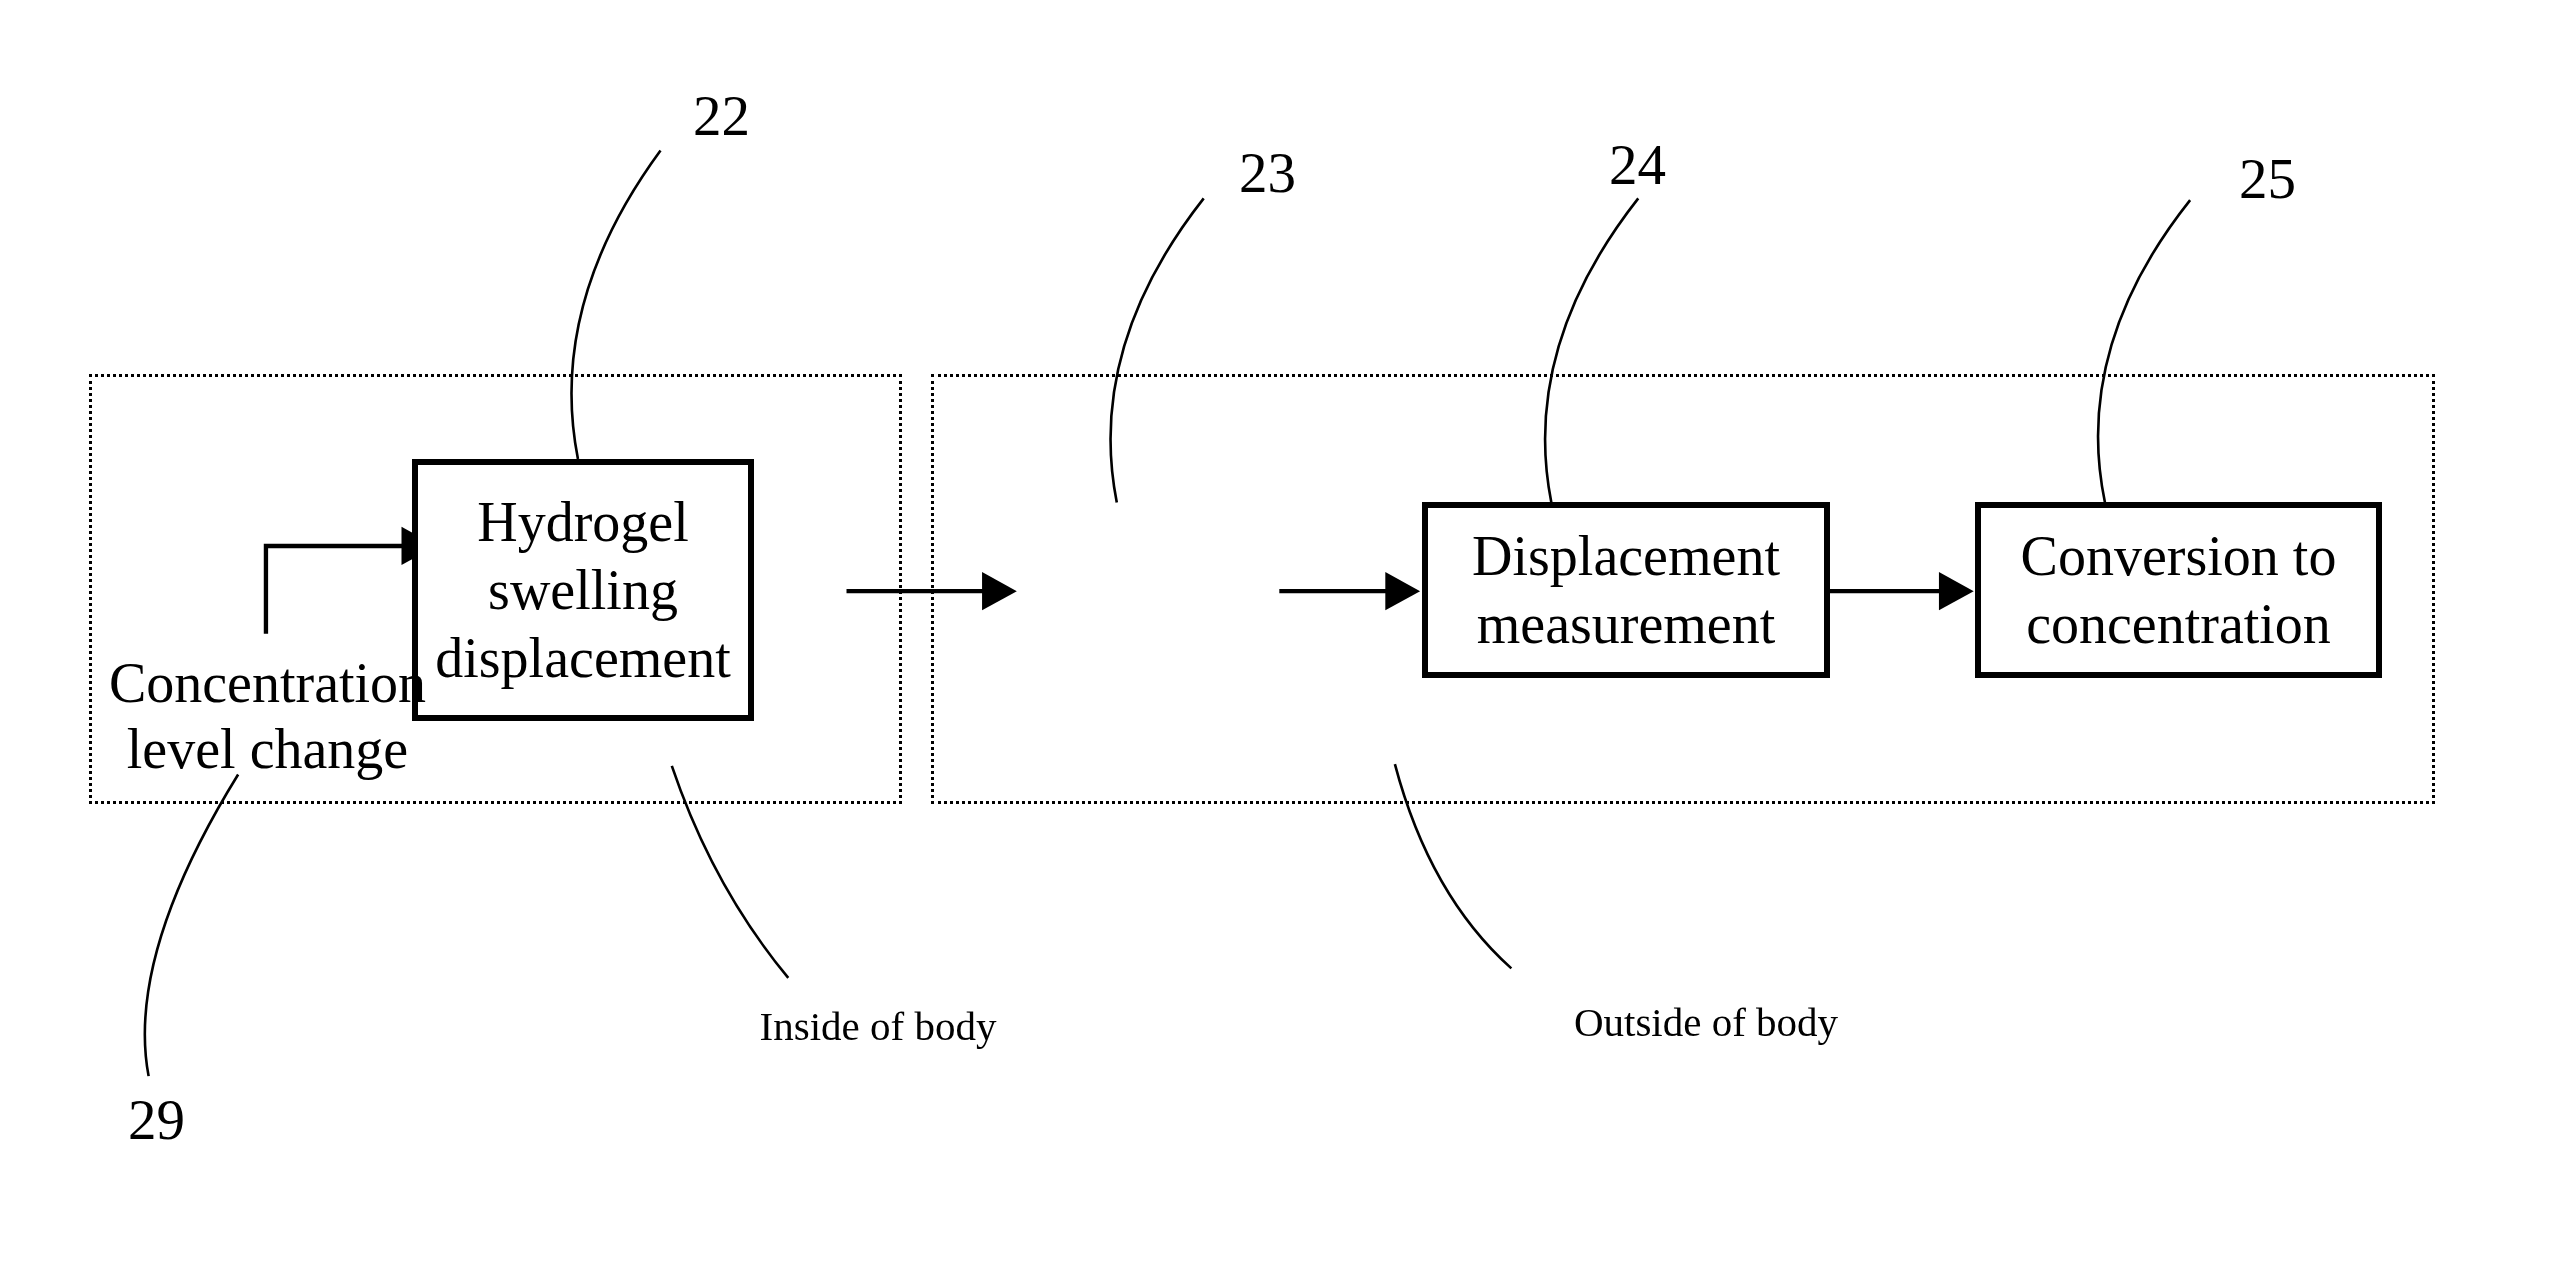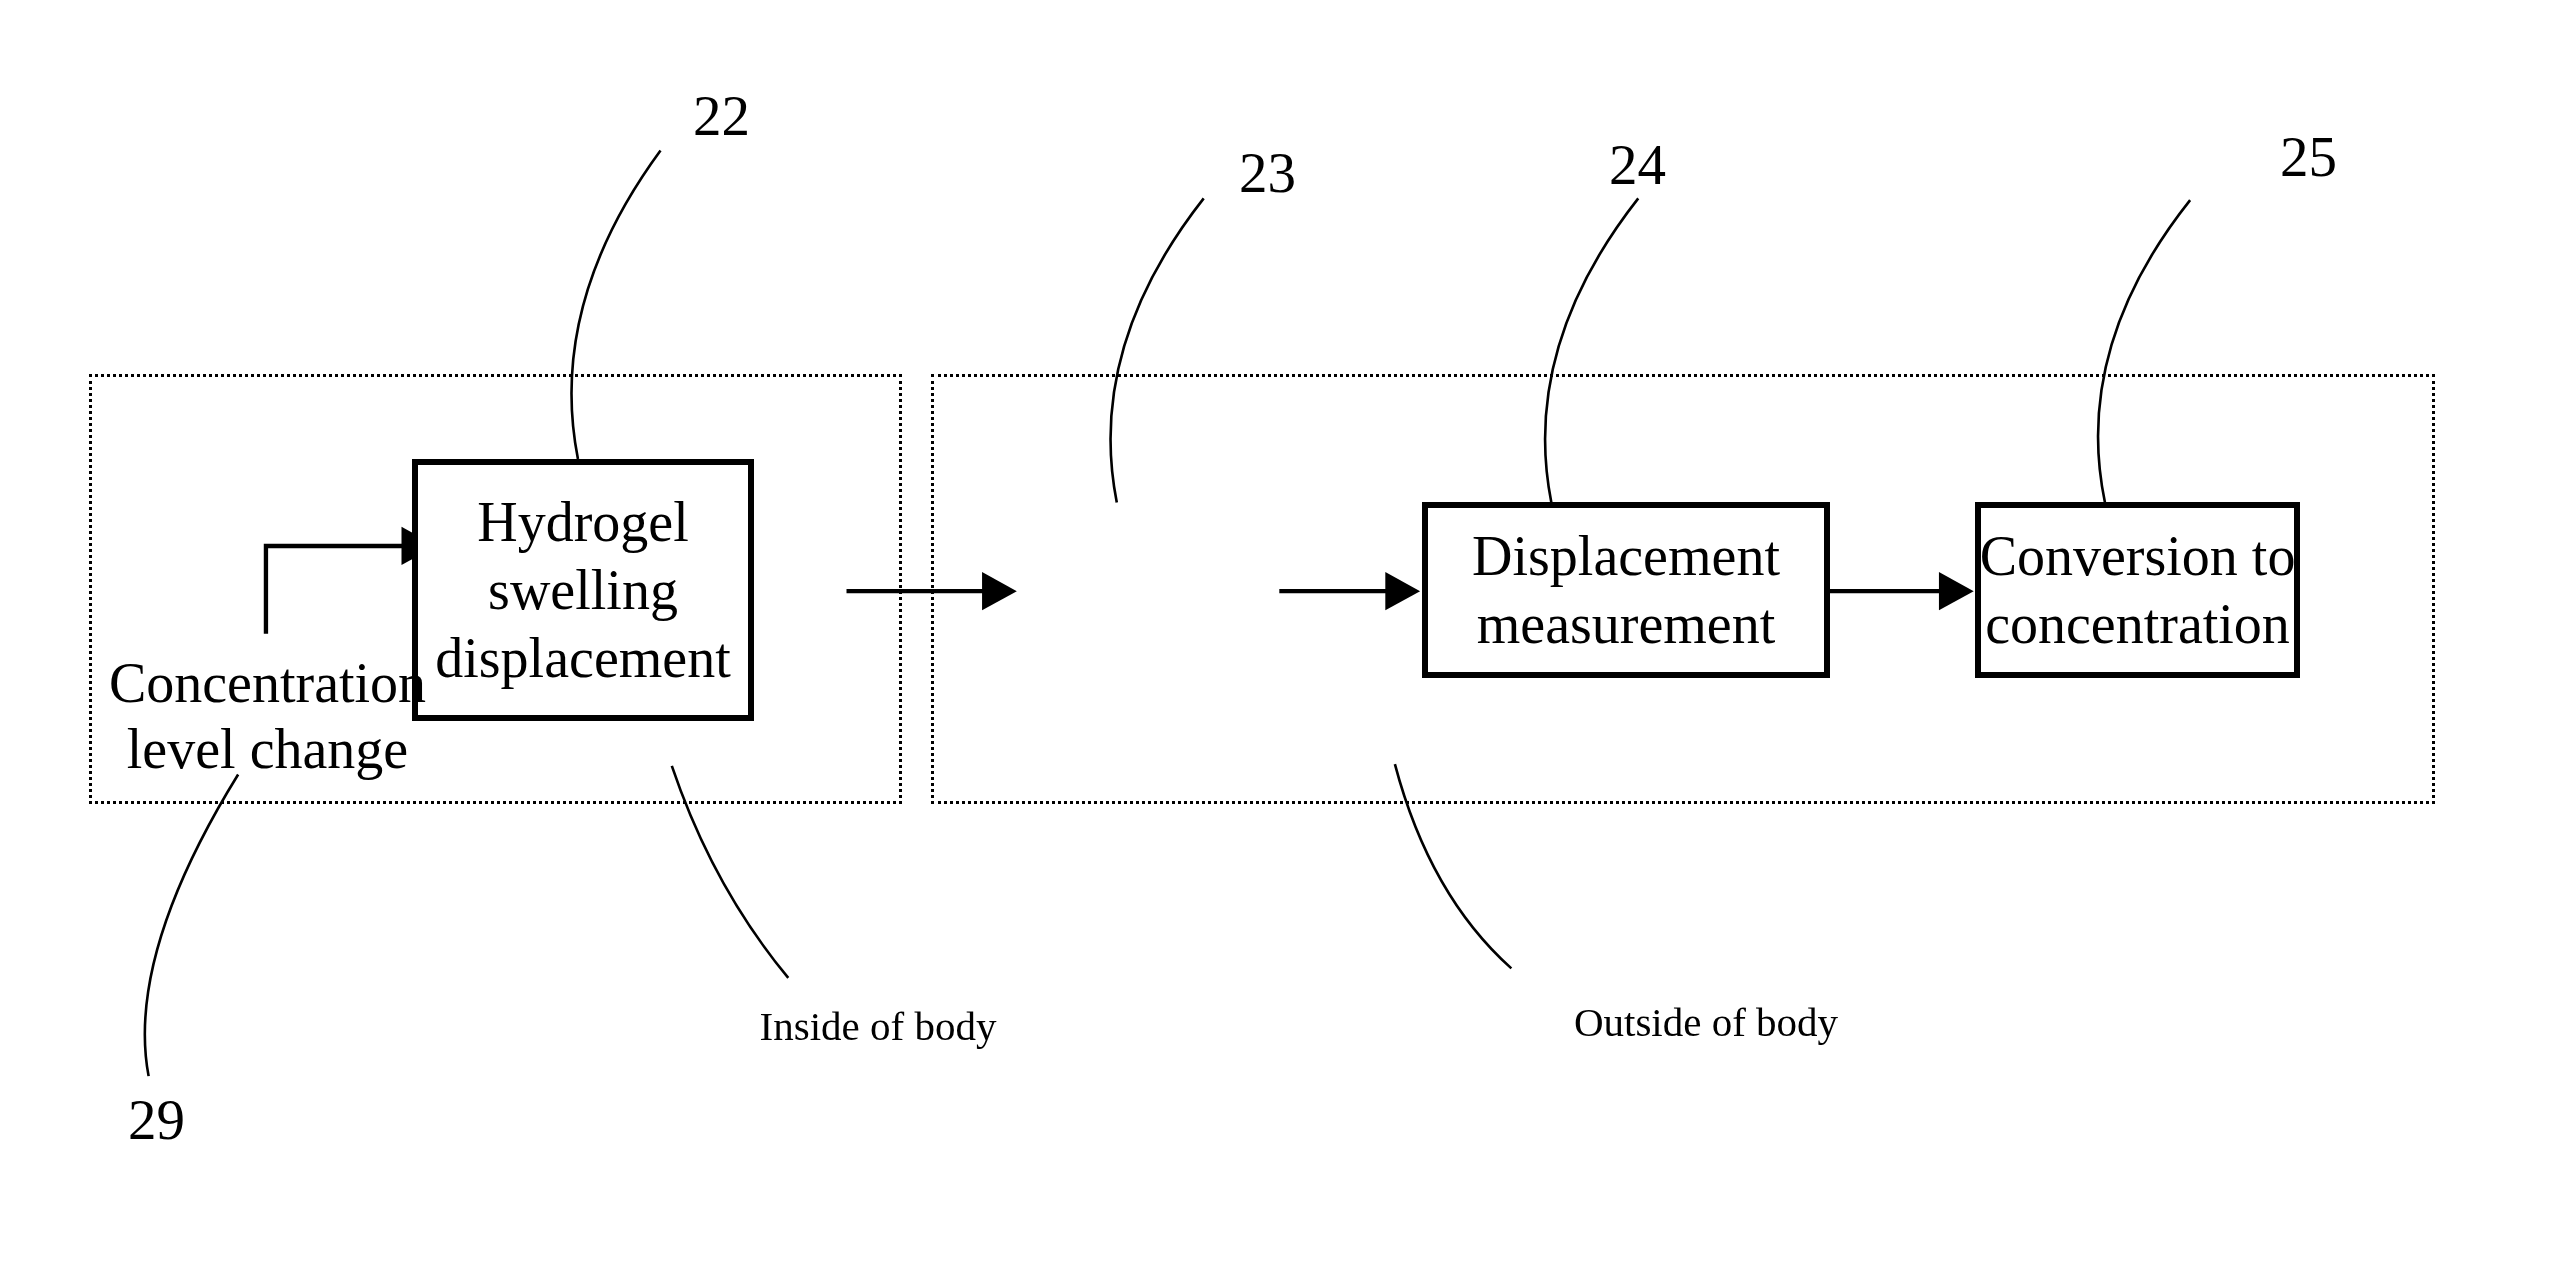--- a/index.html
+++ b/index.html
@@ -45,34 +45,34 @@
     justify-content: center;
     text-align: center;
     font-size: 56px;
     line-height: 68px;
     z-index: 3;
   }
   .pbox span { display: block; white-space: nowrap; }
   .box-hydrogel     { left: 412px;  top: 459px; width: 342px; height: 262px; }
   .box-image        { left: 1019px; top: 502px; width: 261px; height: 176px; }
   .box-displacement { left: 1422px; top: 502px; width: 408px; height: 176px; }
-  .box-conversion   { left: 1975px; top: 502px; width: 325px; height: 176px; }
+  .box-conversion   { left: 1975px; top: 502px; width: 407px; height: 176px; }
 
   .ref {
     position: absolute;
     width: 139px;
     text-align: center;
     font-size: 57px;
     line-height: 57px;
     z-index: 4;
   }
   .ref-22 { left: 652px;  top: 87px; }
   .ref-23 { left: 1198px; top: 136px; margin-top: 8px; }
   .ref-24 { left: 1568px; top: 136px; }
-  .ref-25 { left: 2198px; top: 128px; text-align: right; }
+  .ref-25 { left: 2198px; top: 150px; }
   .ref-21 { left: 87px;  top: 1091px; }
 
   .input-label {
     position: absolute;
     left: 83px;
     top: 650px;
     width: 369px;
     text-align: center;
     font-size: 56px;
     line-height: 66px;

